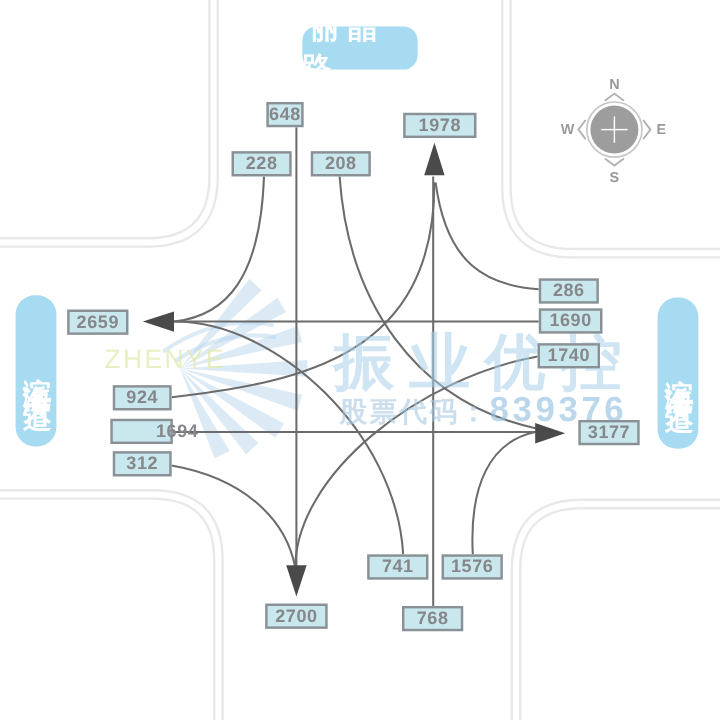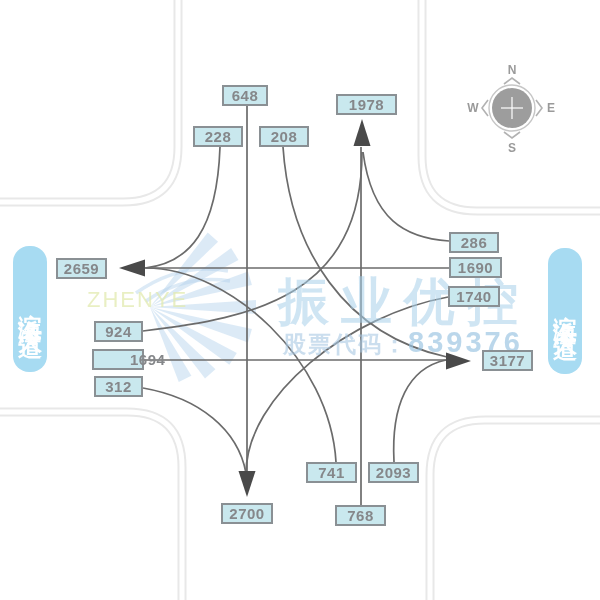--- a/index.html
+++ b/index.html
@@ -120,36 +120,37 @@
         <text x="473" y="112">W</text>
         <text x="551" y="112">E</text>
       </g>
     </g>
   </svg>
 
   <div class="wm-cn">振业优控</div>
   <div class="wm-stock"><span class="lab">股票代码：</span><span class="code">839376</span></div>
   <div class="wm-latin">ZHENYE</div>
 
+  <div class="badge h" style="left:252px;top:22px;width:96px;height:36px;">丽晶路</div>
   <div class="badge v" style="left:13px;top:246px;width:34px;height:126px;">滨海大道</div>
   <div class="badge v" style="left:548px;top:248px;width:34px;height:126px;">滨海大道</div>
 
-  <div class="num" style="left:222px;top:85px;width:46px;">648</div>
+  <div class="num" style="left:222px;top:85px;width:31px;">648</div>
   <div class="num" style="left:193px;top:126px;width:50px;">228</div>
   <div class="num" style="left:259px;top:126px;width:50px;">208</div>
   <div class="num" style="left:336px;top:94px;width:61px;">1978</div>
 
   <div class="num" style="left:449px;top:232px;width:50px;">286</div>
   <div class="num" style="left:449px;top:257px;width:53px;">1690</div>
   <div class="num" style="left:448px;top:286px;width:52px;">1740</div>
   <div class="num" style="left:56px;top:258px;width:51px;">2659</div>
 
   <div class="num" style="left:94px;top:321px;width:49px;">924</div>
   <div class="num" style="left:92px;top:349px;width:52px;padding-left:36px;">1694</div>
   <div class="num" style="left:94px;top:376px;width:49px;">312</div>
   <div class="num" style="left:482px;top:350px;width:51px;">3177</div>
 
   <div class="num" style="left:306px;top:462px;width:51px;">741</div>
-  <div class="num" style="left:368px;top:462px;width:51px;">2093</div>
+  <div class="num" style="left:368px;top:462px;width:51px;">1576</div>
   <div class="num" style="left:335px;top:505px;width:51px;">768</div>
   <div class="num" style="left:221px;top:503px;width:52px;">2700</div>
 
 </div>
 
 </body></html>

